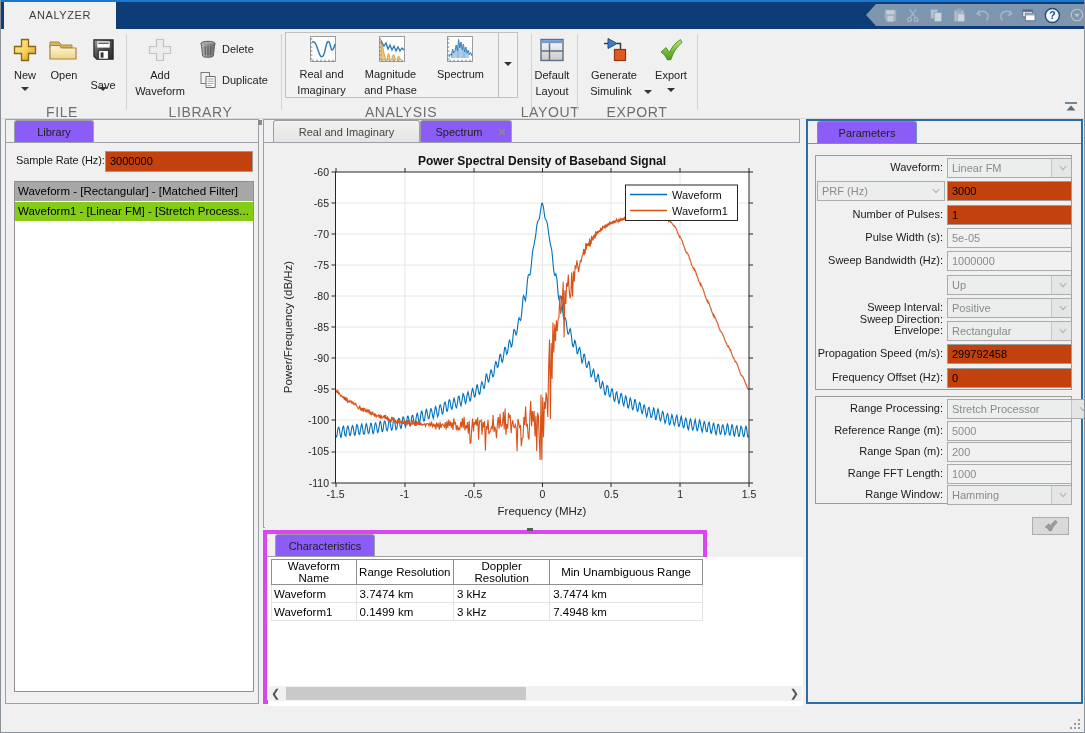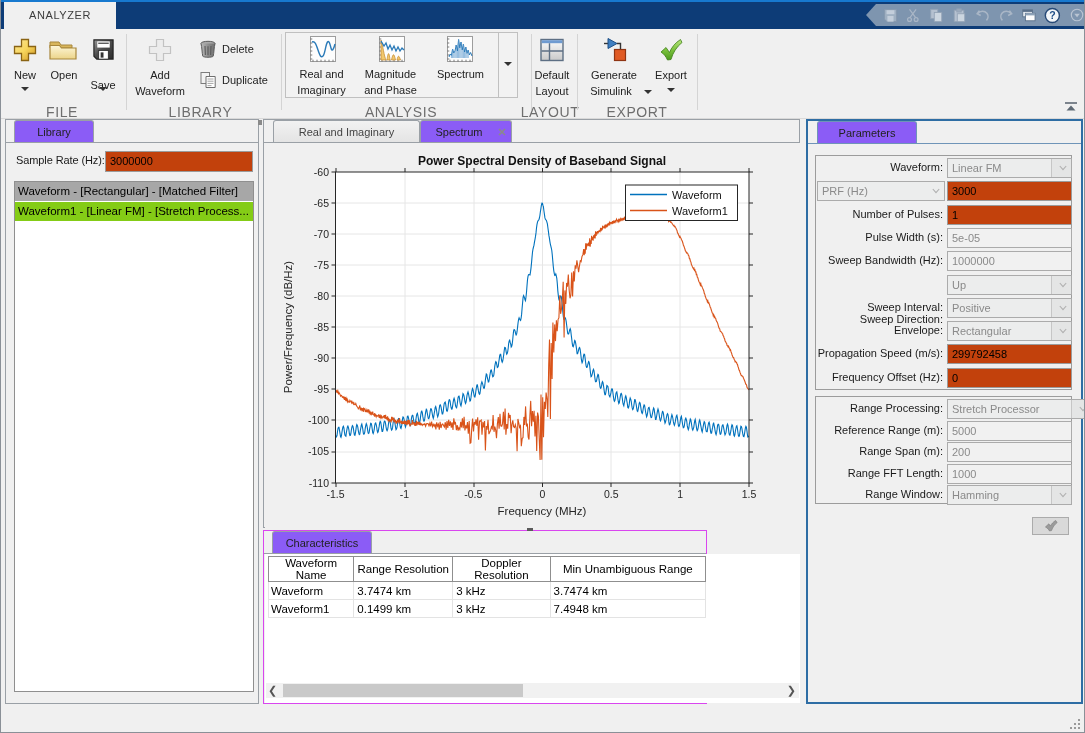--- a/index.html
+++ b/index.html
@@ -285,21 +285,21 @@
       <text x="139.4" y="355" font-size="10.5" fill="#262626" text-anchor="middle" font-family="Liberation Sans">-1</text>
       <text x="208.3" y="355" font-size="10.5" fill="#262626" text-anchor="middle" font-family="Liberation Sans">-0.5</text>
       <text x="277.3" y="355" font-size="10.5" fill="#262626" text-anchor="middle" font-family="Liberation Sans">0</text>
       <text x="346.2" y="355" font-size="10.5" fill="#262626" text-anchor="middle" font-family="Liberation Sans">0.5</text>
       <text x="415.1" y="355" font-size="10.5" fill="#262626" text-anchor="middle" font-family="Liberation Sans">1</text>
       <text x="484.0" y="355" font-size="10.5" fill="#262626" text-anchor="middle" font-family="Liberation Sans">1.5</text>
       <text x="277" y="372" font-size="11.5" fill="#262626" text-anchor="middle" font-family="Liberation Sans">Frequency (MHz)</text>
       <text x="27" y="184" font-size="11.5" fill="#262626" text-anchor="middle" font-family="Liberation Sans" transform="rotate(-90 27 184)">Power/Frequency (dB/Hz)</text>
     </svg>
   </div>
-<div class="panel" style="left:262px;top:530px;width:444px;height:174px;border:1px solid #d946ef;">
+<div class="panel" style="left:262px;top:530px;width:444px;height:174px;border:4px solid #d946ef;">
     <div class="ptab sel" style="left:8px;width:100px;">Characteristics</div>
     <div class="ptabline"></div>
     <div class="abs" style="left:1px;top:23px;width:535px;height:149px;background:#fff;"></div>
     <table class="abs" style="left:4px;top:25px;font-size:11.5px;color:#000;">
 <tbody>
         <tr style="height:19px;">
 <td style="border:1px solid #8f8f8f;width:97px;text-align:center;">Waveform Name</td>
 <td style="border:1px solid #8f8f8f;width:120px;text-align:center;">Range Resolution</td>
 <td style="border:1px solid #8f8f8f;width:118px;text-align:center;">Doppler Resolution</td>
 <td style="border:1px solid #8f8f8f;width:196px;text-align:center;">Min Unambiguous Range</td>

